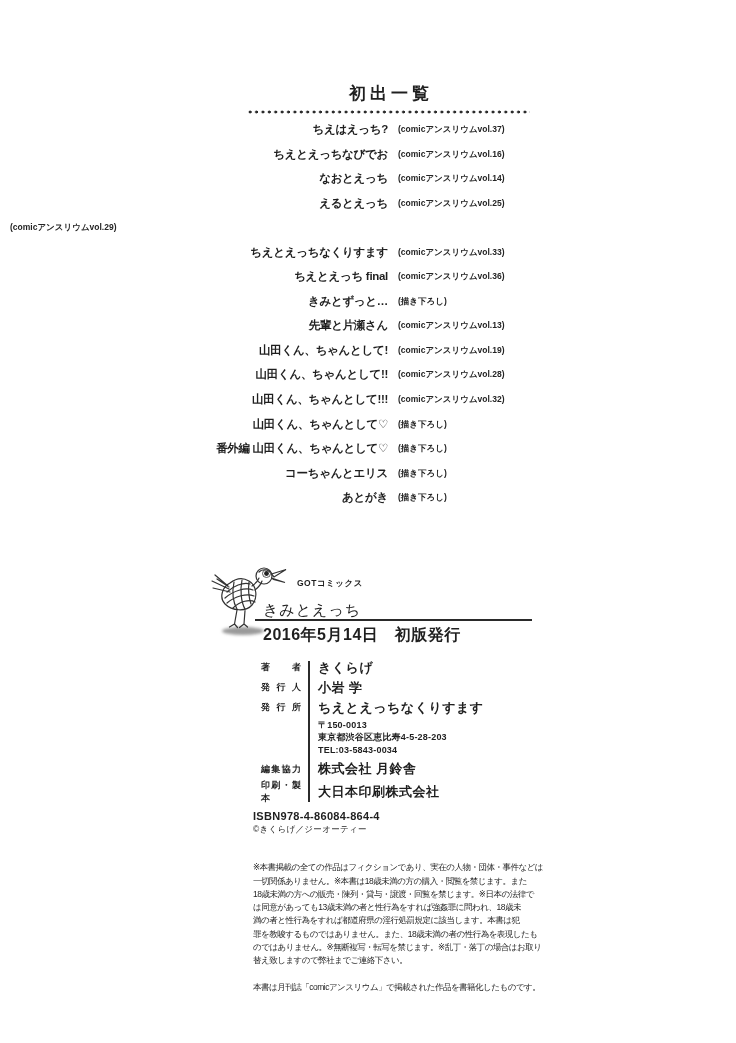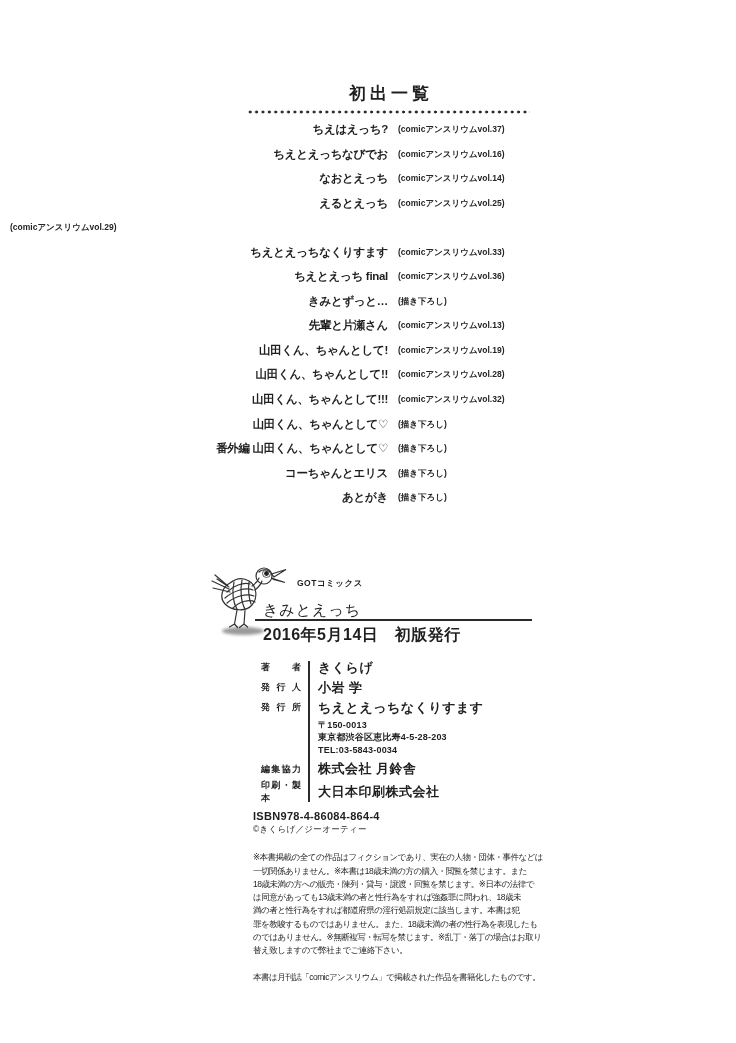--- a/index.html
+++ b/index.html
@@ -42,21 +42,21 @@
     text-align:justify;text-align-last:justify;
   }
   .credit-value{margin-left:17px;font-size:13px;font-weight:bold;letter-spacing:0.5px;}
   .credit-sub{
     margin:1px 0 3px 65px;font-size:9px;font-weight:bold;
     line-height:12.5px;white-space:pre;letter-spacing:0.2px;
   }
   .isbn{margin-top:5px;font-size:11px;font-weight:bold;letter-spacing:0.3px;line-height:13px;}
   .copyright{font-size:8.5px;font-weight:normal;line-height:12px;letter-spacing:0.3px;}
   .disclaimer{
-    margin:16px 0 0 0;font-size:8.5px;line-height:13.3px;
+    margin:26px 0 0 0;font-size:8.5px;line-height:13.3px;
     letter-spacing:-0.5px;white-space:pre;
   }
   .source-note{
     margin:13px 0 0 0;font-size:8.5px;line-height:13px;
     letter-spacing:-0.5px;white-space:pre;
   }
 </style>
 </head>
 <body>
 

